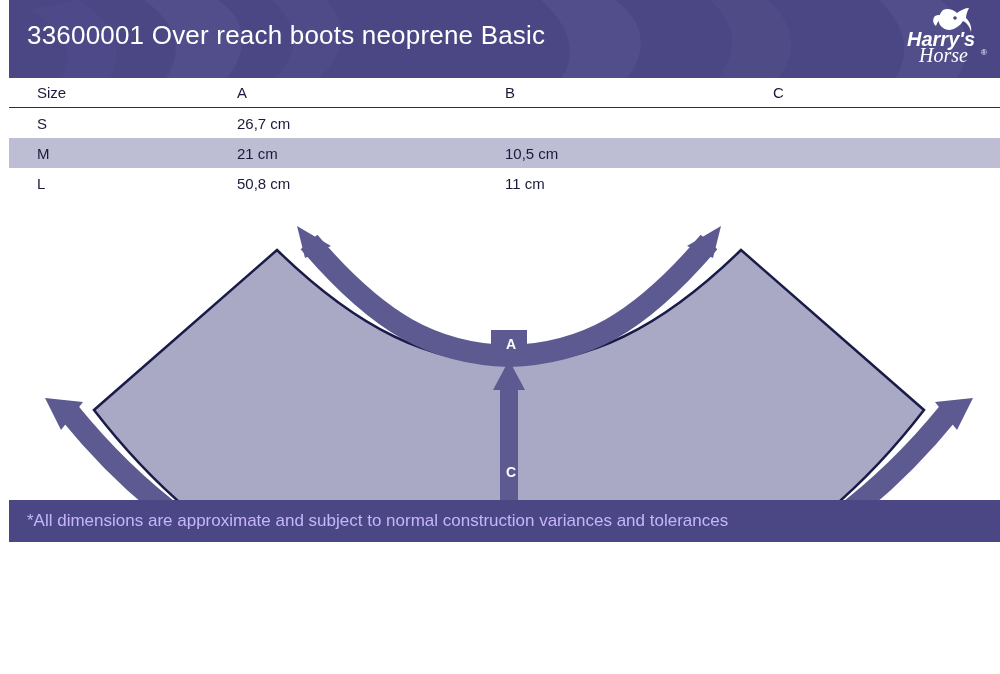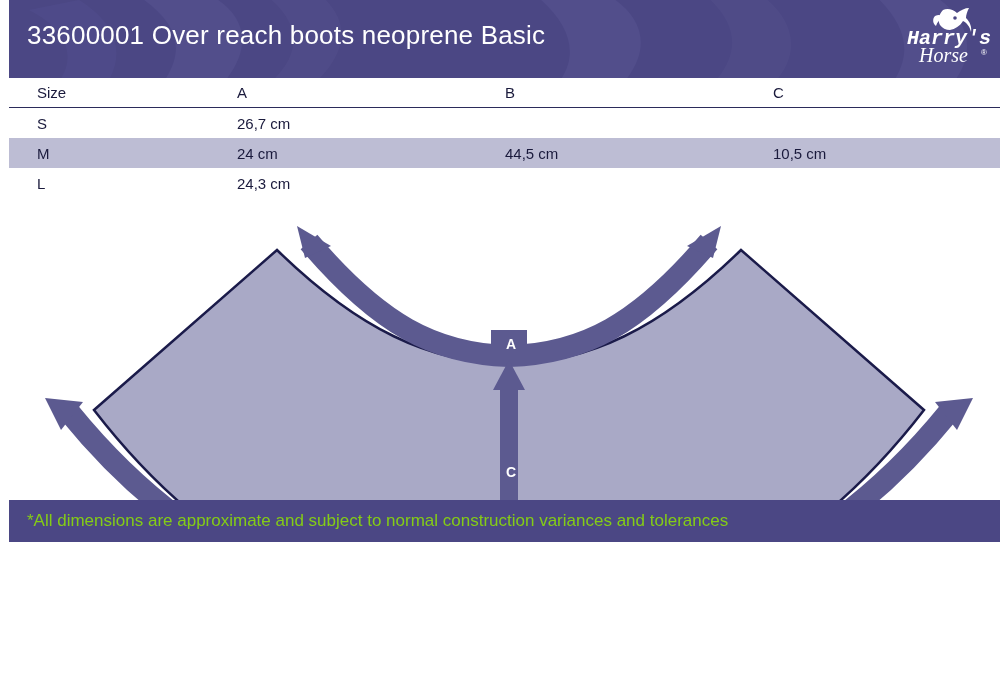--- a/index.html
+++ b/index.html
@@ -42,21 +42,21 @@
   }
   .logo {
     position: absolute;
     right: 14px; top: 6px;
     width: 110px; height: 64px;
     color: #ffffff;
   }
   .logo-text-1 {
     position: absolute;
     left: 22px; top: 24px;
-    font-family: Liberation Mono, monospace;
+    font-family: Liberation Sans, sans-serif;
     font-style: italic;
     font-weight: bold;
     font-size: 20px;
     color: #ffffff;
     line-height: 18px;
   }
   .logo-text-2 {
     position: absolute;
     left: 34px; top: 40px;
     font-family: "Liberation Serif", serif;
@@ -130,21 +130,21 @@
   
   .footer {
     position: absolute;
     left: 0; bottom: 0;
     width: 1000px; height: 42px;
     background: #4b4784;
   }
   .footer-text {
     position: absolute;
     left: 18px; top: 11px;
-    color: #84cc16;
+    color: #c4b5fd;
     font-size: 17px;
     white-space: nowrap;
   }
 </style>
 </head>
 <body>
 
 <div class="page">
 
   <div class="header">
@@ -183,28 +183,28 @@
       <div class="cell c3">C</div>
     </div>
 
     <div class="row plain">
       <div class="cell c0">S</div>
       <div class="cell c1">26,7 cm</div>
     </div>
 
     <div class="row alt">
       <div class="cell c0">M</div>
-      <div class="cell c1">24 cm</div>
-      <div class="cell c2">44,5 cm</div>
+      <div class="cell c1">21 cm</div>
       <div class="cell c3">10,5 cm</div>
     </div>
 
     <div class="row plain">
       <div class="cell c0">L</div>
-      <div class="cell c1">24,3 cm</div>
+      <div class="cell c1">50,8 cm</div>
+      <div class="cell c3">11 cm</div>
     </div>
 
   </div>
 
   <div class="diagram">
     <svg width="1000" height="420" viewBox="0 0 1000 420">
 
       <path d="M 268 38
                C 350 118, 420 150, 500 152
                C 580 150, 650 118, 732 38

